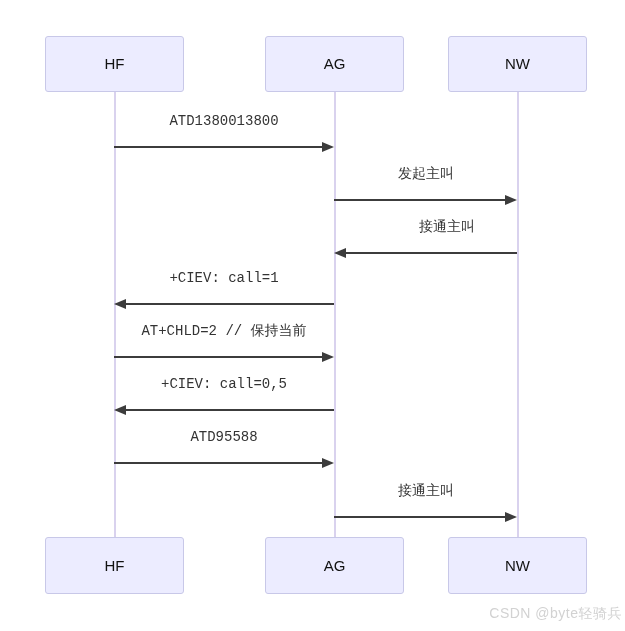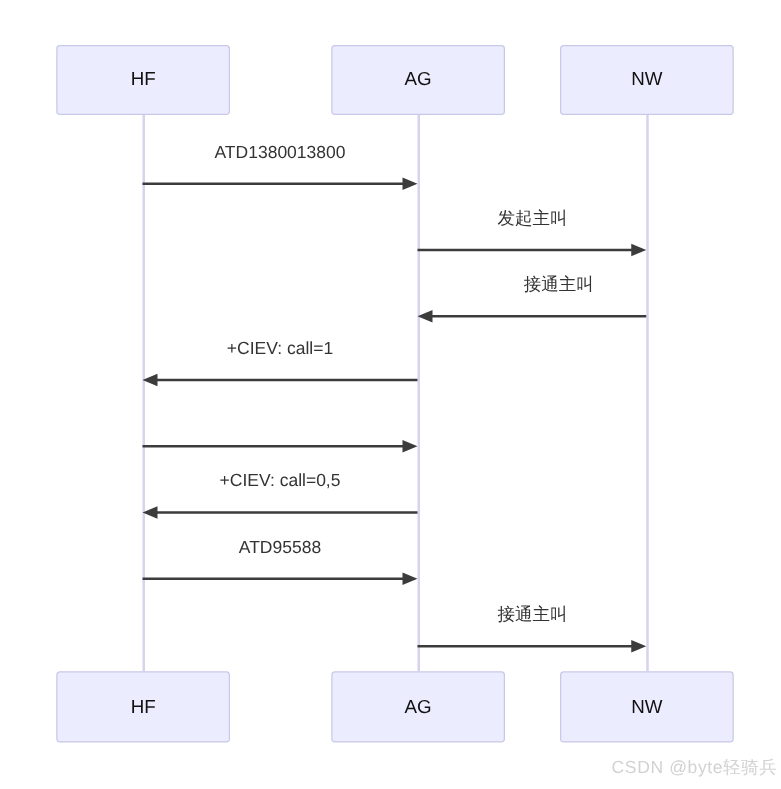--- a/index.html
+++ b/index.html
@@ -40,20 +40,21 @@
   
   .msg-label {
     position: absolute;
     height: 24px;
     line-height: 24px;
     transform: translateX(-50%);
     white-space: nowrap;
     font-size: 14px;
     color: #333333;
     text-align: center;
+    font-family: Liberation Mono, monospace;
   }
   .msg-line {
     position: absolute;
     height: 2px;
     background: #3c3c3c;
   }
   .head {
     position: absolute;
     width: 0;
     height: 0;
@@ -110,20 +111,21 @@
   <div class="head right" style="left:505px; top:195px;"></div>
 
   <div class="msg-label" style="left:447px; top:215px;">接通主叫</div>
   <div class="msg-line" style="left:345px; top:252px; width:172px;"></div>
   <div class="head left" style="left:334px; top:248px;"></div>
 
   <div class="msg-label" style="left:224px; top:266px;">+CIEV: call=1</div>
   <div class="msg-line" style="left:125px; top:303px; width:209px;"></div>
   <div class="head left" style="left:114px; top:299px;"></div>
 
+  <div class="msg-label" style="left:224px; top:319px;">AT+CHLD=2 // 保持当前</div>
   <div class="msg-line" style="left:114px; top:356px; width:209px;"></div>
   <div class="head right" style="left:322px; top:352px;"></div>
 
   <div class="msg-label" style="left:224px; top:372px;">+CIEV: call=0,5</div>
   <div class="msg-line" style="left:125px; top:409px; width:209px;"></div>
   <div class="head left" style="left:114px; top:405px;"></div>
 
   <div class="msg-label" style="left:224px; top:425px;">ATD95588</div>
   <div class="msg-line" style="left:114px; top:462px; width:209px;"></div>
   <div class="head right" style="left:322px; top:458px;"></div>

